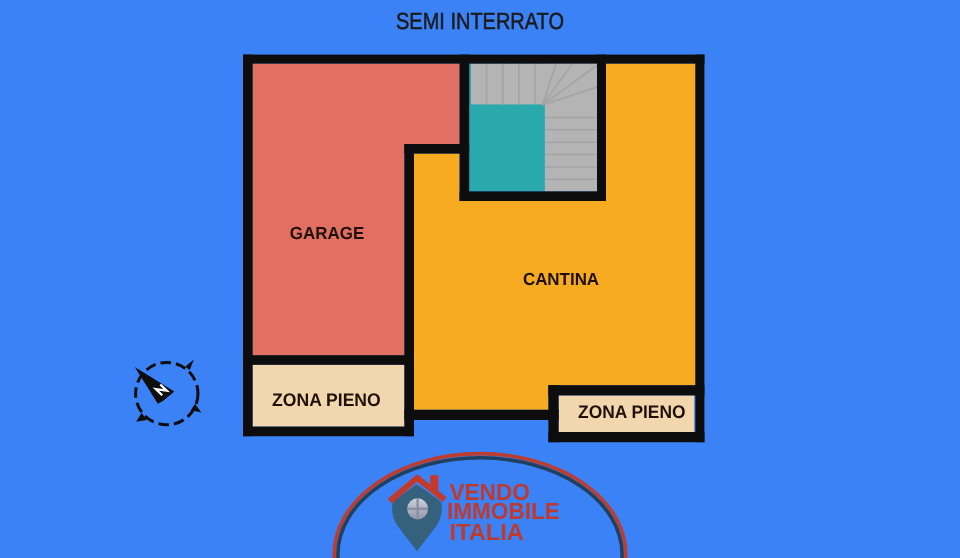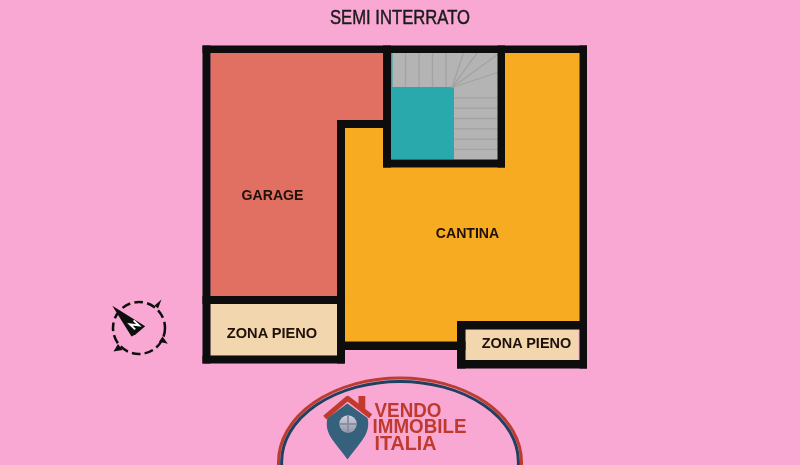--- a/index.html
+++ b/index.html
@@ -1,16 +1,16 @@
 <!DOCTYPE html>
 <html><head>
 <meta charset="utf-8">
 <style>
   html,body{margin:0;padding:0;background:#ffffff;}
-  .page{position:relative;width:800px;height:465px;overflow:hidden;background:#f9a8d4;
+  .page{position:relative;width:800px;height:465px;overflow:hidden;background:#3b82f6;
         font-family:"Liberation Sans", sans-serif;}
   svg{display:block;}
 </style>
 </head>
 <body>
 <div class="page">
 <svg width="800" height="465" viewBox="0 0 800 465">
   <defs>
     <linearGradient id="wgrad" x1="0" y1="0" x2="0" y2="1">
       <stop offset="0" stop-color="#ced1db"></stop>

